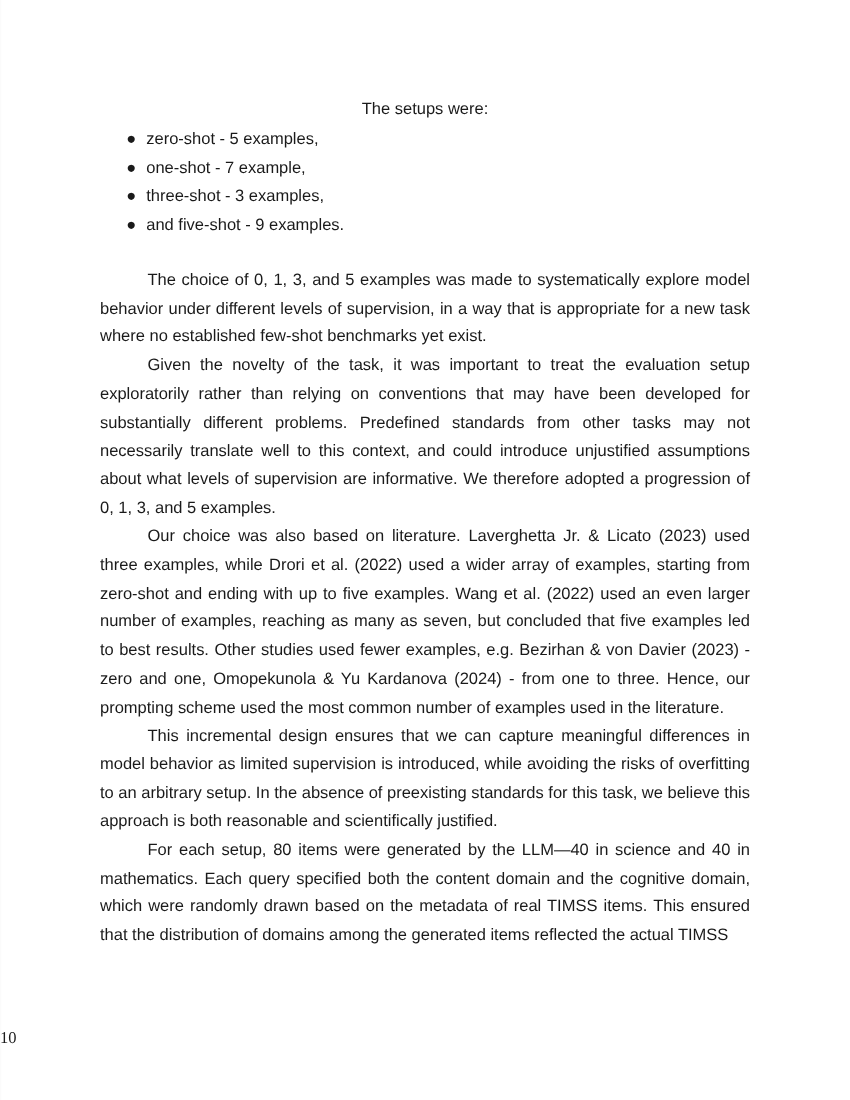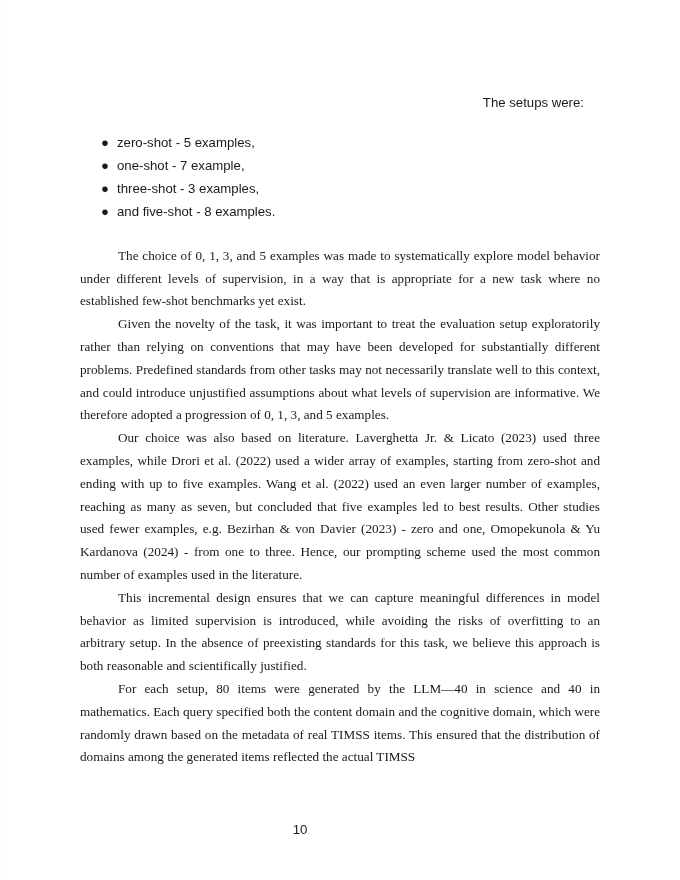--- a/index.html
+++ b/index.html
@@ -37,22 +37,22 @@
   .content {
     position: absolute;
     top: 76px;
     left: 80px;
     width: 520px;
   }
 
   .lead-line {
     font-size: 13.2px;
     line-height: 22.8px;
-    text-align: right;
-    margin: 16px;
+    text-align: center;
+    margin: 0;
   }
 
   ul.setup-list {
     list-style: none;
     margin: 0;
     padding: 0;
   }
   ul.setup-list li {
     position: relative;
     font-size: 13.2px;
@@ -74,31 +74,31 @@
 
   p.body-par {
     font-size: 13.2px;
     line-height: 22.8px;
     text-align: justify;
     text-justify: inter-word;
     text-indent: 38px;
     margin: 0;
     padding: 0;
     hyphens: none;
-    font-family: Liberation Serif, serif;
   }
 
   .page-number {
     position: absolute;
     left: 0;
     top: 822px;
     width: 600px;
-    text-align: center;
+    text-align: left;
     font-size: 13.2px;
     line-height: 16px;
+    font-family: Liberation Serif, serif;
   }
 </style>
 </head>
 <body>
 
 <div class="page">
 
   <div class="page-edge-left"></div>
 
   <div class="content">
@@ -113,21 +113,21 @@
       <li>
         <span class="bullet">●</span>
         <span>one-shot - 7 example,</span>
       </li>
       <li>
         <span class="bullet">●</span>
         <span>three-shot - 3 examples,</span>
       </li>
       <li>
         <span class="bullet">●</span>
-        <span>and five-shot - 8 examples.</span>
+        <span>and five-shot - 9 examples.</span>
       </li>
     </ul>
 
     <div class="spacer"></div>
 
     <p class="body-par">The choice of 0, 1, 3, and 5 examples was made to systematically explore model behavior under different levels of supervision, in a way that is appropriate for a new task where no established few-shot benchmarks yet exist.</p>
     <p class="body-par">Given the novelty of the task, it was important to treat the evaluation setup exploratorily rather than relying on conventions that may have been developed for substantially different problems. Predefined standards from other tasks may not necessarily translate well to this context, and could introduce unjustified assumptions about what levels of supervision are informative. We therefore adopted a progression of 0, 1, 3, and 5 examples.</p>
     <p class="body-par">Our choice was also based on literature. Laverghetta Jr. &amp; Licato (2023) used three examples, while Drori et al. (2022) used a wider array of examples, starting from zero-shot and ending with up to five examples. Wang et al. (2022) used an even larger number of examples, reaching as many as seven, but concluded that five examples led to best results. Other studies used fewer examples, e.g. Bezirhan &amp; von Davier (2023) - zero and one, Omopekunola &amp; Yu Kardanova (2024) - from one to three. Hence, our prompting scheme used the most common number of examples used in the literature.</p>
     <p class="body-par">This incremental design ensures that we can capture meaningful differences in model behavior as limited supervision is introduced, while avoiding the risks of overfitting to an arbitrary setup. In the absence of preexisting standards for this task, we believe this approach is both reasonable and scientifically justified.</p>
     <p class="body-par">For each setup, 80 items were generated by the LLM—40 in science and 40 in mathematics. Each query specified both the content domain and the cognitive domain, which were randomly drawn based on the metadata of real TIMSS items. This ensured that the distribution of domains among the generated items reflected the actual TIMSS</p>

